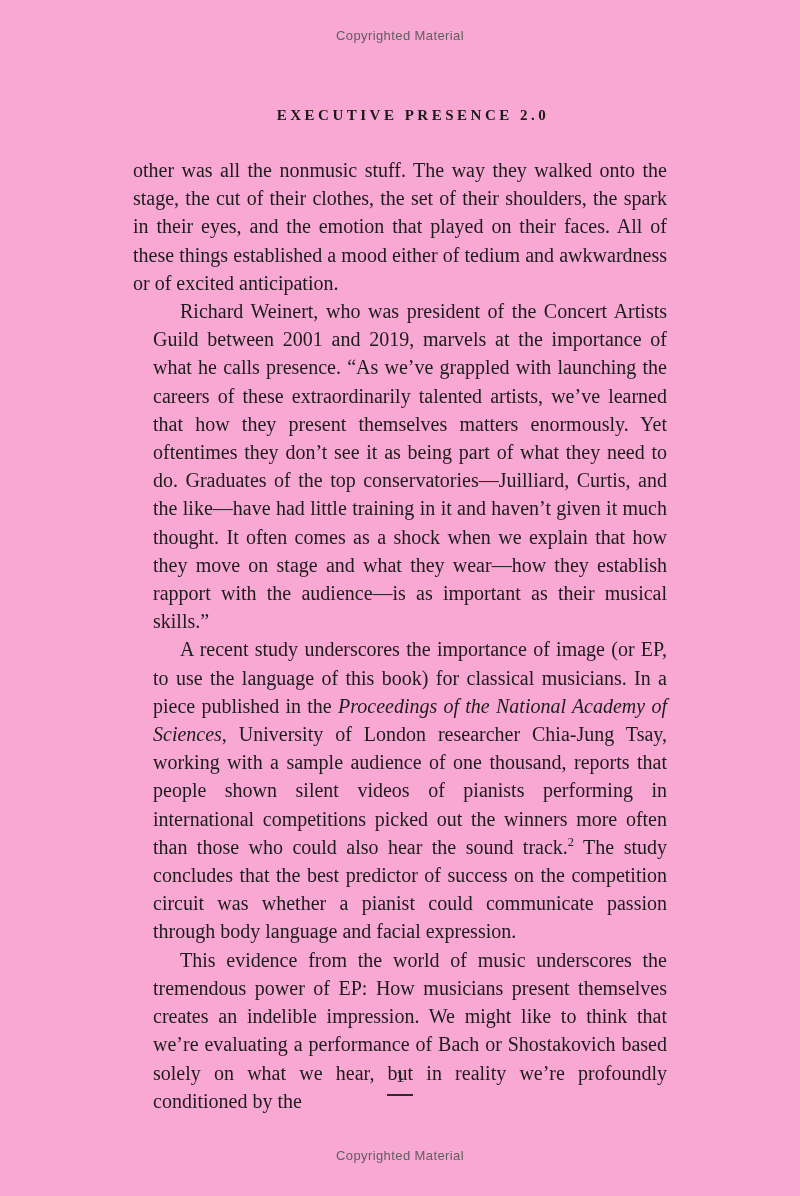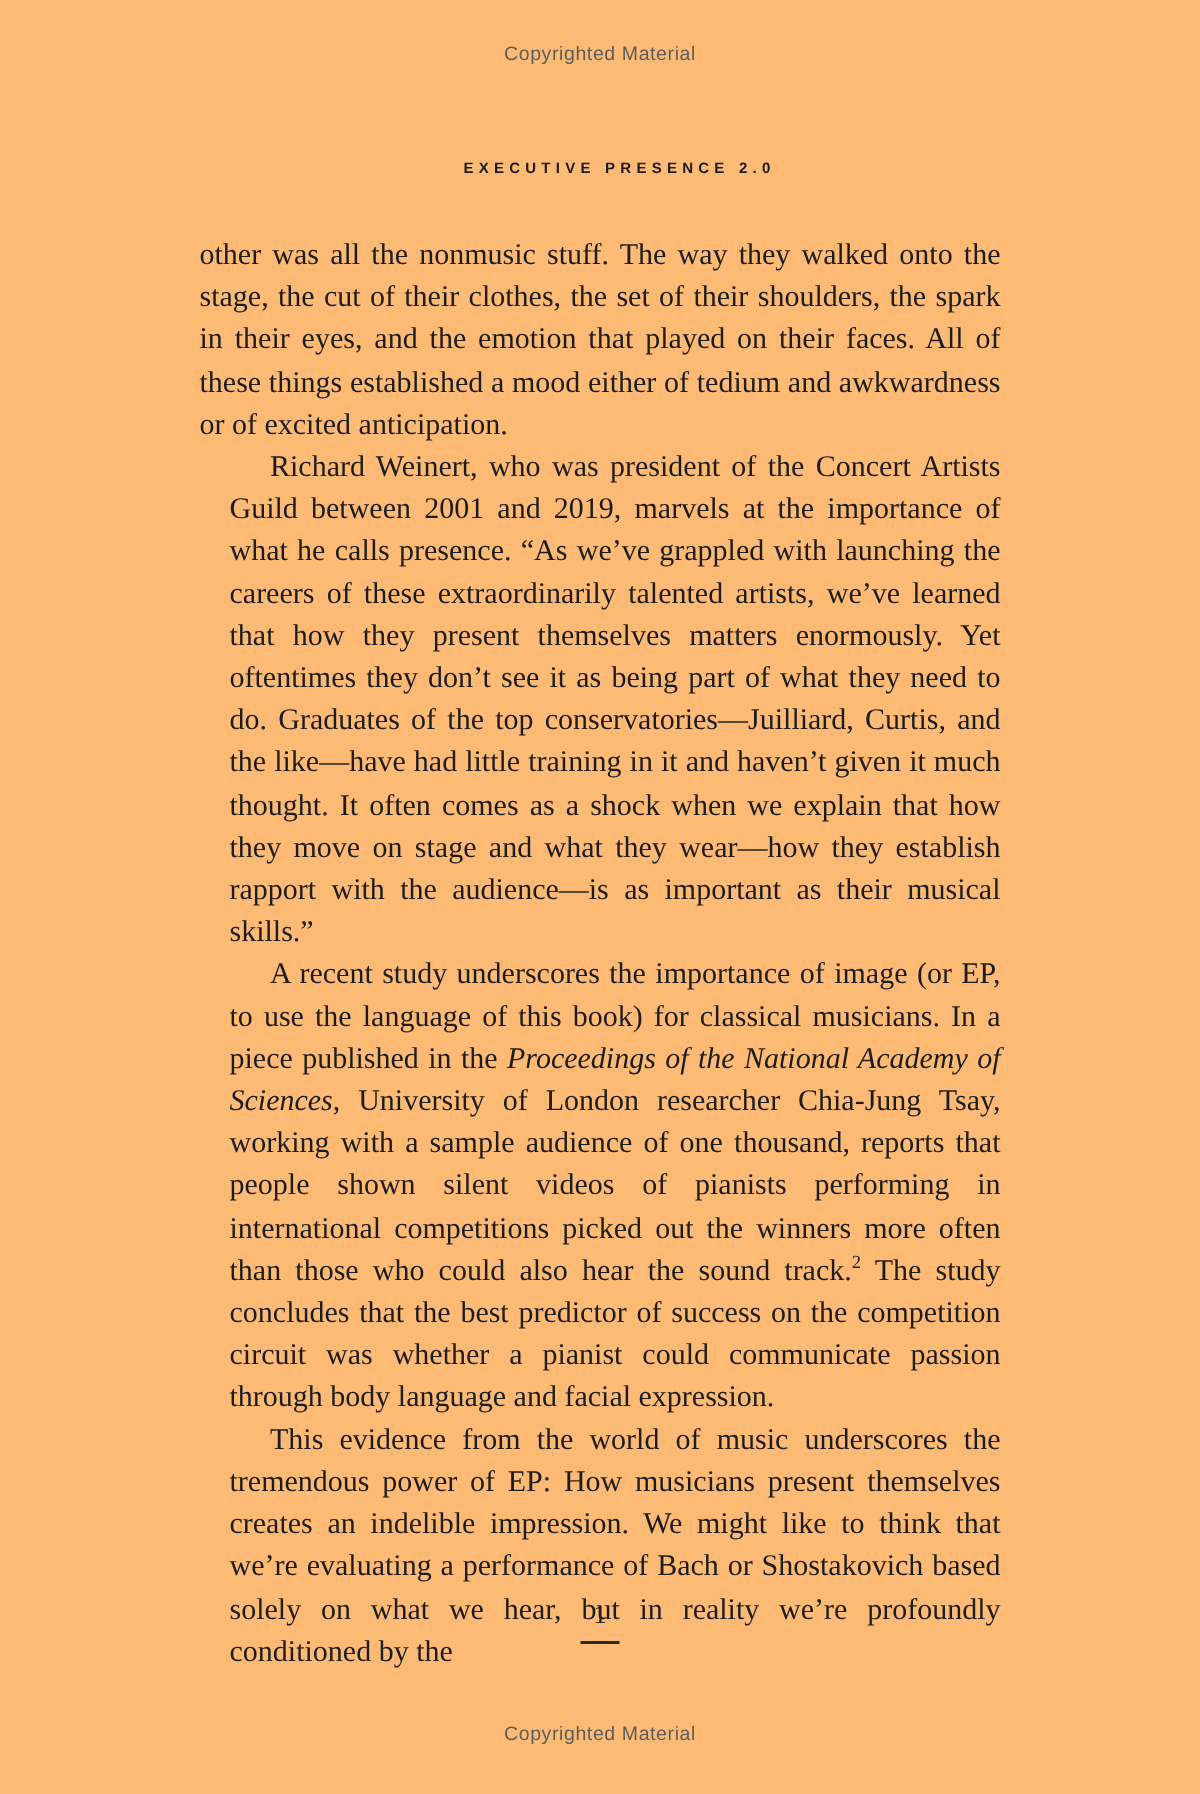--- a/index.html
+++ b/index.html
@@ -5,21 +5,21 @@
   html, body {
     margin: 0;
     padding: 0;
     background: #ffffff;
   }
   .page {
     position: relative;
     width: 800px;
     height: 1196px;
     margin: 0 auto;
-    background: #fdba74;
+    background: #f9a8d4;
     font-family: "Liberation Serif", serif;
     overflow: hidden;
   }
   .notice {
     position: absolute;
     left: 0;
     right: 0;
     text-align: center;
     font-family: "Liberation Sans", sans-serif;
     font-size: 13px;
@@ -27,23 +27,23 @@
     color: #5d5d5d;
   }
   .notice-top { top: 28px; }
   .notice-bottom { top: 1148px; }
   .running-head {
     position: absolute;
     top: 107px;
     left: 0;
     right: 0;
     text-align: center;
-    font-family: Liberation Sans, sans-serif;
+    font-family: Liberation Serif, serif;
     font-weight: bold;
-    font-size: 10px;
+    font-size: 15px;
     letter-spacing: 3.5px;
     color: #1b1b1b;
     padding-left: 26px;
   }
   .body-text {
     position: absolute;
     top: 156px;
     left: 133px;
     width: 534px;
     font-size: 20px;

